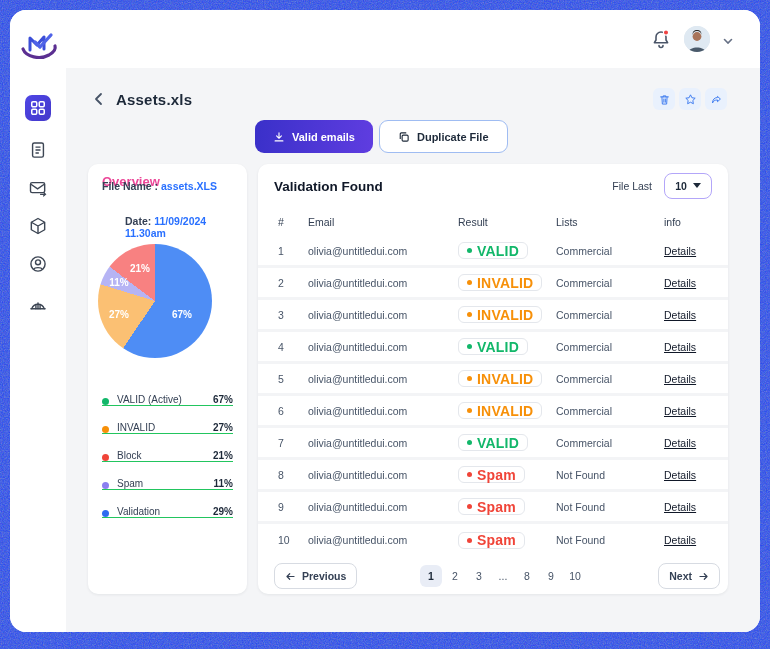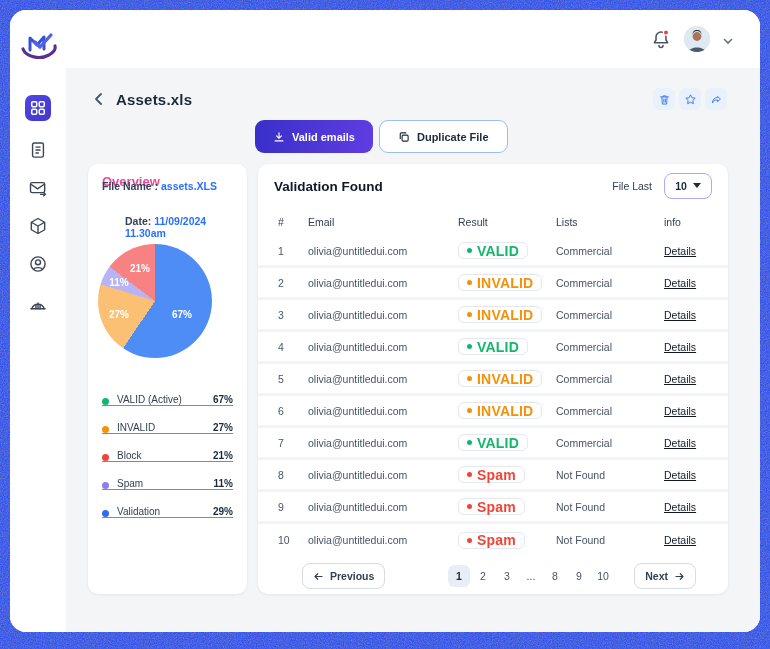--- a/index.html
+++ b/index.html
@@ -78,22 +78,22 @@
   .trow:last-child { border-bottom:none; }
   .badge { display:inline-flex; align-items:center; gap:5px; height:17px; padding:0 8px;
     border:1px solid #e4e7ec; border-radius:6px; background:#fff; font-size:14px; font-weight:700;
     letter-spacing:.2px; }
   .badge .dot { width:5px; height:5px; border-radius:50%; background:currentColor; }
   .badge[data-kind="valid"]   { color:#12b76a; }
   .badge[data-kind="invalid"] { color:#f79009; }
   .badge[data-kind="spam"]    { color:#f04438; }
   .details { color:#101828; text-decoration:underline; font-weight:500; cursor:pointer; }
 
-  .pagination { position:absolute; left:16px; right:32px; top:399px; height:26px;
-    display:flex; align-items:center;margin-left:28px; }
+  .pagination { position:absolute; left:16px; right:8px; top:399px; height:26px;
+    display:flex; align-items:center; }
   .pg-btn { height:26px; display:inline-flex; align-items:center; gap:6px; padding:0 10px;
     border:1px solid #d7dbe2; border-radius:8px; background:#fff; font-size:10.5px; font-weight:600;
     color:#344054; cursor:pointer; }
   .pg-btn svg { width:11px; height:11px; }
   .pages { position:absolute; left:146px; display:flex; align-items:center; gap:2px; }
   .page { min-width:22px; height:22px; display:inline-flex; align-items:center; justify-content:center;
     font-size:10.5px; color:#475467; border-radius:6px; cursor:pointer; padding:0 4px; }
   .page[data-kind="active"] { background:#e9edf6; color:#1d2939; font-weight:700; }
   .pg-next { margin-left:auto; }
 </style>

